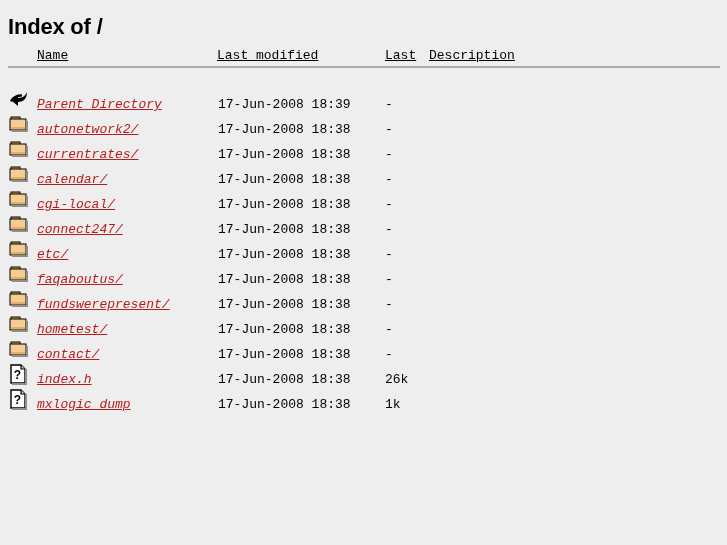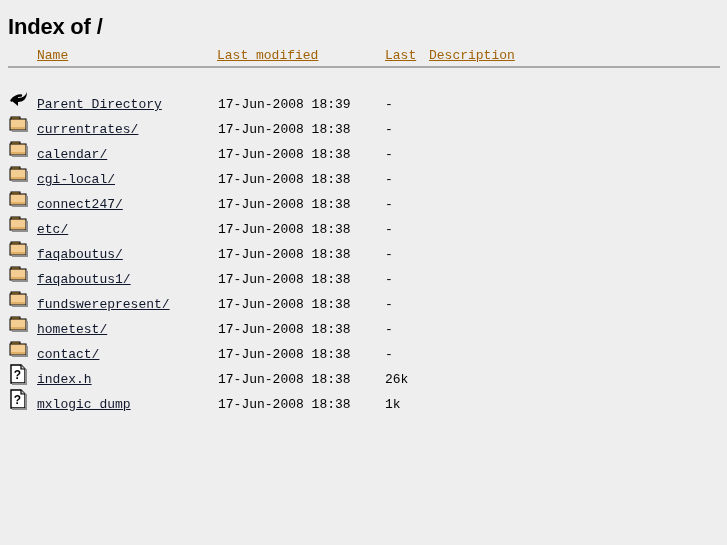--- a/index.html
+++ b/index.html
@@ -57,21 +57,21 @@
   .col-size   { width: 44px; }
   .col-desc   { width: auto; }
 
   
   .head-row td {
     height: 22px;
     padding-top: 12px;
     vertical-align: bottom;
   }
   .hdr-link {
-    color: #a16207;
+    color: #000000;
     text-decoration: underline;
     cursor: pointer;
   }
   .hr-row td {
     padding: 0;
   }
   .rule {
     height: 2px;
     width: 712px;
     background: #aaaaaa;
@@ -86,23 +86,24 @@
     vertical-align: middle;
   }
   .entry-row td.cell-date,
   .entry-row td.cell-size,
   .entry-row td.cell-desc {
     color: #000000;
   }
   .cell-size { text-align: right; padding-right: 9px !important; }
   .cell-date { padding-left: 1px !important; }
   .file-link {
-    color: #0f172a;
+    color: #b91c1c;
     text-decoration: underline;
     cursor: pointer;
+    font-style: italic;
   }
   .cell-icon {
     width: 28px;
     padding-left: 1px !important;
   }
 
   
   .icon {
     display: block;
     width: 20px;
@@ -172,20 +173,37 @@
               <span class="icon">
     <svg width="20" height="22" viewBox="0 0 20 22" xmlns="http://www.w3.org/2000/svg">
       <rect x="2" y="3" width="9" height="3" fill="#d9a441" stroke="#000000" stroke-width="1"></rect>
       <rect x="1" y="5" width="16" height="11" fill="#f3cd92" stroke="#000000" stroke-width="1"></rect>
       <rect x="2" y="13" width="14" height="2" fill="#e0b06a"></rect>
       <rect x="17" y="7" width="2" height="10" fill="#8e8e8e"></rect>
       <rect x="3" y="16" width="16" height="2" fill="#8e8e8e"></rect>
     </svg>
   </span>
             </td>
+            <td class="cell-name"><span class="file-link">autonetwork2/</span></td>
+            <td class="cell-date">17-Jun-2008 18:38</td>
+            <td class="cell-size">-</td>
+            <td class="cell-desc"></td>
+          </tr>
+          <tr class="entry-row">
+            <td class="cell-icon">
+              <span class="icon">
+    <svg width="20" height="22" viewBox="0 0 20 22" xmlns="http://www.w3.org/2000/svg">
+      <rect x="2" y="3" width="9" height="3" fill="#d9a441" stroke="#000000" stroke-width="1"></rect>
+      <rect x="1" y="5" width="16" height="11" fill="#f3cd92" stroke="#000000" stroke-width="1"></rect>
+      <rect x="2" y="13" width="14" height="2" fill="#e0b06a"></rect>
+      <rect x="17" y="7" width="2" height="10" fill="#8e8e8e"></rect>
+      <rect x="3" y="16" width="16" height="2" fill="#8e8e8e"></rect>
+    </svg>
+  </span>
+            </td>
             <td class="cell-name"><span class="file-link">currentrates/</span></td>
             <td class="cell-date">17-Jun-2008 18:38</td>
             <td class="cell-size">-</td>
             <td class="cell-desc"></td>
           </tr>
           <tr class="entry-row">
             <td class="cell-icon">
               <span class="icon">
     <svg width="20" height="22" viewBox="0 0 20 22" xmlns="http://www.w3.org/2000/svg">
       <rect x="2" y="3" width="9" height="3" fill="#d9a441" stroke="#000000" stroke-width="1"></rect>
@@ -258,37 +276,20 @@
     <svg width="20" height="22" viewBox="0 0 20 22" xmlns="http://www.w3.org/2000/svg">
       <rect x="2" y="3" width="9" height="3" fill="#d9a441" stroke="#000000" stroke-width="1"></rect>
       <rect x="1" y="5" width="16" height="11" fill="#f3cd92" stroke="#000000" stroke-width="1"></rect>
       <rect x="2" y="13" width="14" height="2" fill="#e0b06a"></rect>
       <rect x="17" y="7" width="2" height="10" fill="#8e8e8e"></rect>
       <rect x="3" y="16" width="16" height="2" fill="#8e8e8e"></rect>
     </svg>
   </span>
             </td>
             <td class="cell-name"><span class="file-link">faqaboutus/</span></td>
-            <td class="cell-date">17-Jun-2008 18:38</td>
-            <td class="cell-size">-</td>
-            <td class="cell-desc"></td>
-          </tr>
-          <tr class="entry-row">
-            <td class="cell-icon">
-              <span class="icon">
-    <svg width="20" height="22" viewBox="0 0 20 22" xmlns="http://www.w3.org/2000/svg">
-      <rect x="2" y="3" width="9" height="3" fill="#d9a441" stroke="#000000" stroke-width="1"></rect>
-      <rect x="1" y="5" width="16" height="11" fill="#f3cd92" stroke="#000000" stroke-width="1"></rect>
-      <rect x="2" y="13" width="14" height="2" fill="#e0b06a"></rect>
-      <rect x="17" y="7" width="2" height="10" fill="#8e8e8e"></rect>
-      <rect x="3" y="16" width="16" height="2" fill="#8e8e8e"></rect>
-    </svg>
-  </span>
-            </td>
-            <td class="cell-name"><span class="file-link">faqaboutus1/</span></td>
             <td class="cell-date">17-Jun-2008 18:38</td>
             <td class="cell-size">-</td>
             <td class="cell-desc"></td>
           </tr>
           <tr class="entry-row">
             <td class="cell-icon">
               <span class="icon">
     <svg width="20" height="22" viewBox="0 0 20 22" xmlns="http://www.w3.org/2000/svg">
       <rect x="2" y="3" width="9" height="3" fill="#d9a441" stroke="#000000" stroke-width="1"></rect>
       <rect x="1" y="5" width="16" height="11" fill="#f3cd92" stroke="#000000" stroke-width="1"></rect>

